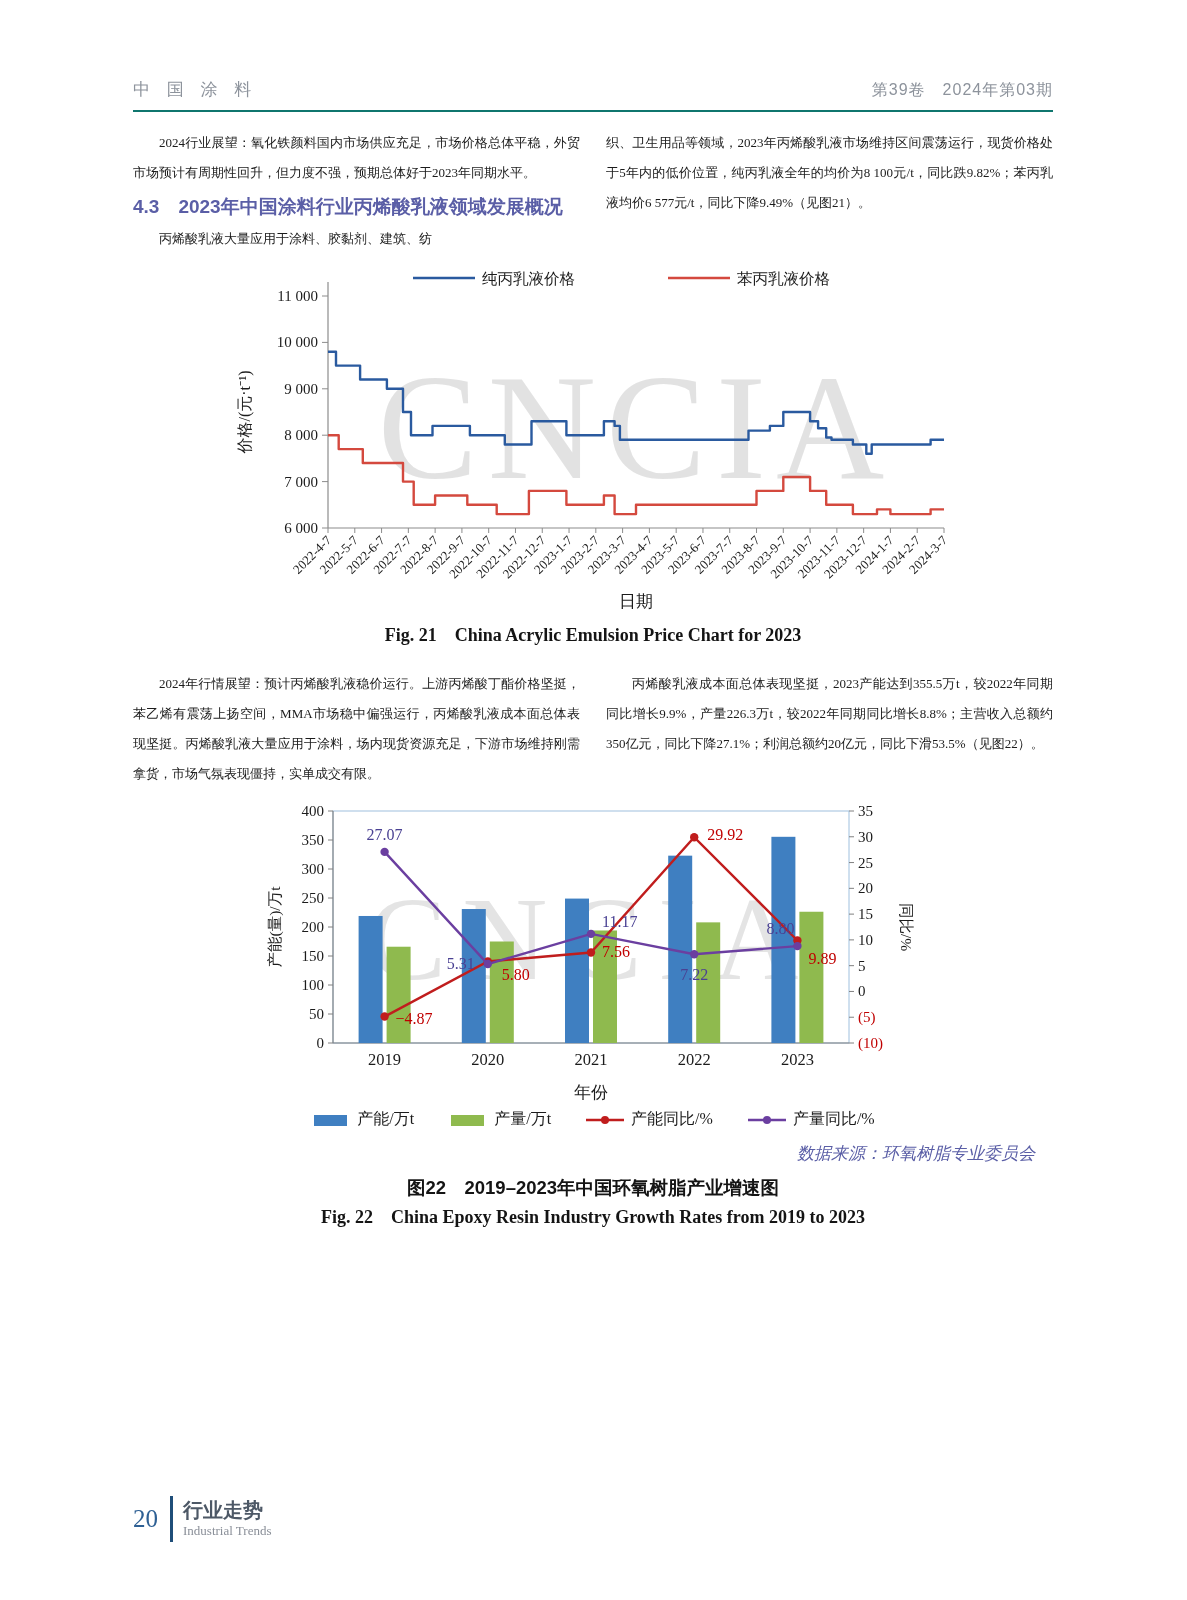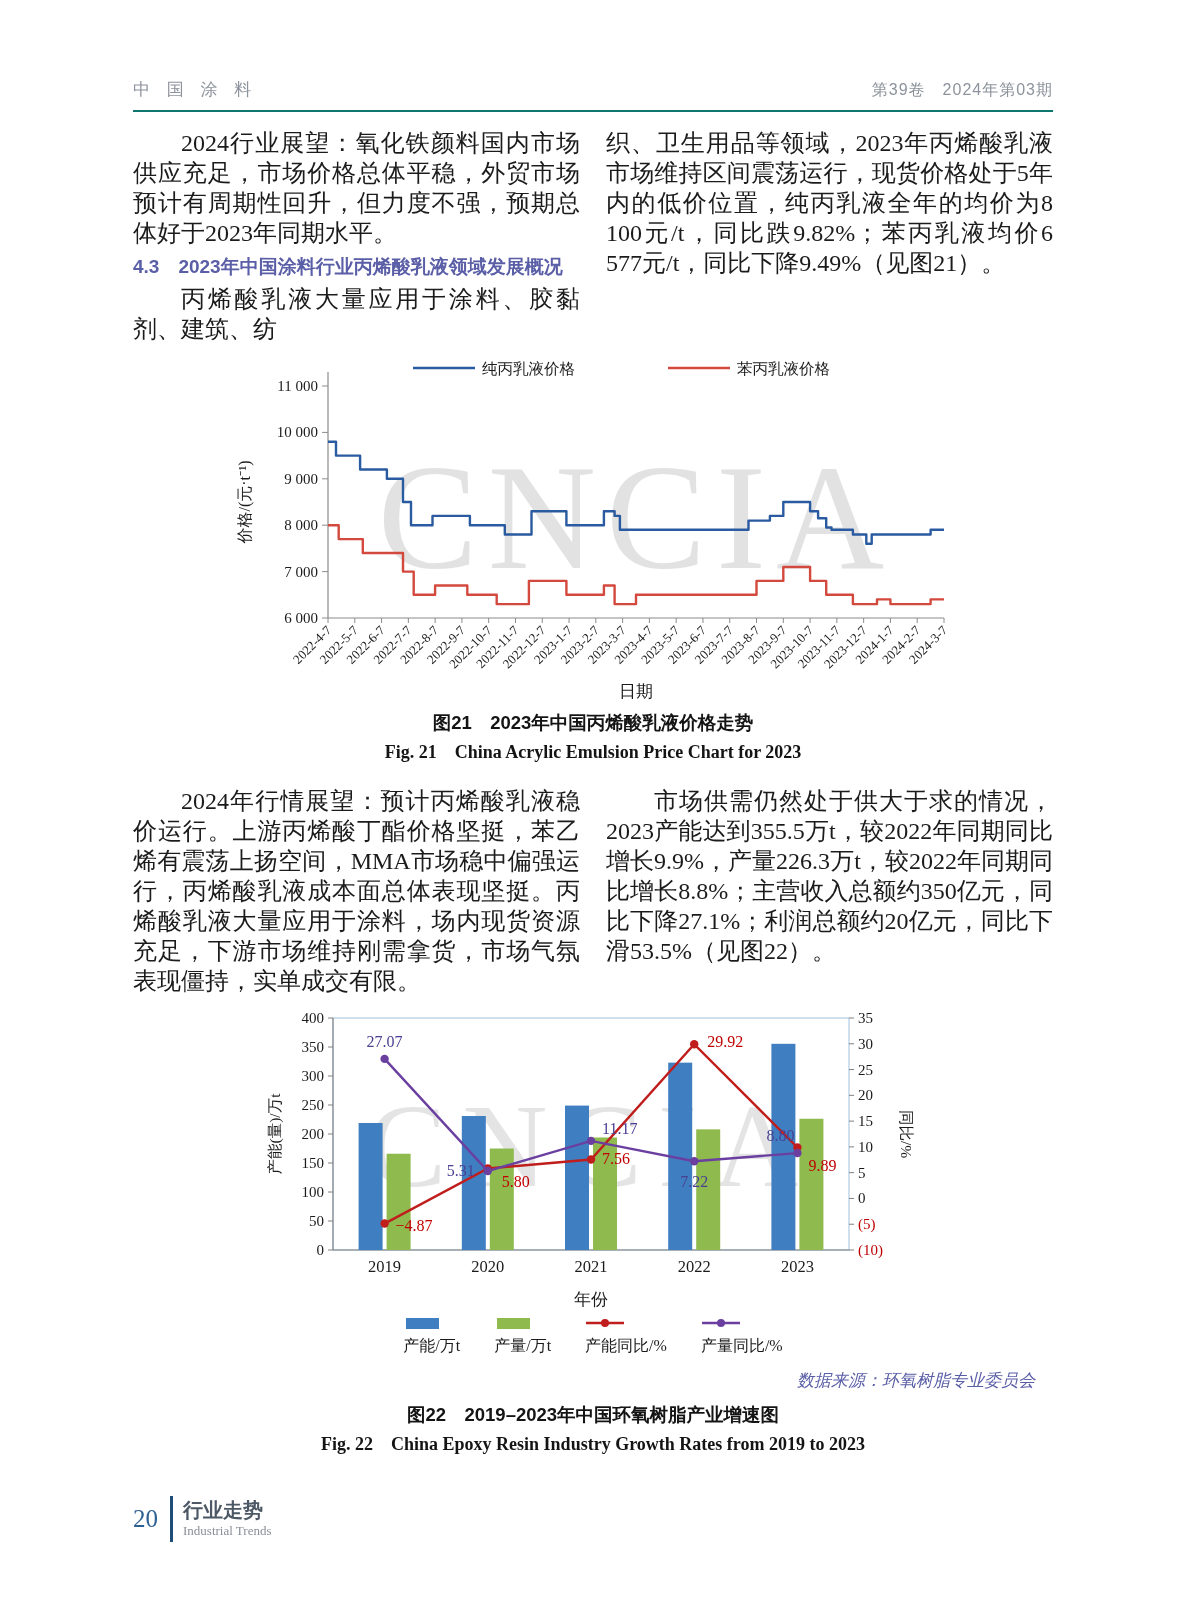--- a/index.html
+++ b/index.html
@@ -7,35 +7,35 @@
         padding:78px 134px 0 133px;overflow:hidden;background:#fff;
         font-family:"Liberation Serif",serif;color:#1b1b1b;}
   .page-header{display:flex;justify-content:space-between;align-items:flex-end;
         padding-bottom:9px;border-bottom:2px solid #0f766e;}
   .journal-name{font-family:"Liberation Sans",sans-serif;color:#8d939c;
         font-size:17px;letter-spacing:6px;}
   .issue-info{font-family:"Liberation Sans",sans-serif;color:#8d939c;
         font-size:16px;letter-spacing:1px;}
   .two-col{display:flex;gap:26px;margin-top:16px;}
   .col{flex:1;min-width:0;}
-  p{margin:0;font-size:24px;line-height:30px;text-align:justify;text-align-last:left;}
+  p{margin:0;font-size:13px;line-height:30px;text-align:justify;text-align-last:left;}
   p.indent{text-indent:2em;}
   .sec-heading{margin:3px 0 2px 0;font-family:"Liberation Sans",sans-serif;
         font-weight:bold;color:#5a5ea6;font-size:19px;line-height:31px;}
   figure{margin:0;text-align:center;}
   .fig21{margin-top:12px;margin-bottom:22px;}
   .fig22{margin-top:8px;margin-bottom:16px;}
   figcaption .cap-cn{font-family:"Liberation Sans",sans-serif;font-weight:bold;
         font-size:18.5px;margin-top:2px;color:#141414;}
   figcaption .cap-en{font-family:"Liberation Serif",serif;font-weight:bold;
         font-size:18px;margin-top:5px;color:#141414;}
   svg{font-family:"Liberation Serif",serif;}
   .legend22{display:flex;justify-content:center;gap:34px;align-items:center;
         font-size:16px;margin-top:0px;}
-  .legend22 .item{display:flex;gap:6px;flex-direction:column;}
+  .legend22 .item{display:flex;align-items:center;gap:6px;}
   .datasource{text-align:right;color:#5a5ea6;font-style:italic;font-size:17px;
         margin:12px 18px 10px 0;font-family:"Liberation Serif",serif;}
   .page-footer{position:absolute;left:133px;bottom:58px;display:flex;align-items:center;}
   .pageno{font-size:25px;color:#2e6094;margin-right:12px;font-family:"Liberation Serif",serif;}
   .footer-divider{width:3px;height:46px;background:#1f4e79;margin-right:10px;}
   .footer-col{display:flex;flex-direction:column;justify-content:center;}
   .col-cn{font-family:"Liberation Sans",sans-serif;font-weight:bold;font-size:20px;color:#4d5866;line-height:24px;}
   .col-en{font-size:13px;color:#8a8f98;line-height:18px;}
 </style>
 </head>
@@ -127,31 +127,30 @@
         <text x="22" y="146" font-size="16" text-anchor="middle" fill="#1b1b1b" transform="rotate(-90 22 146)">价格/(元·t⁻¹)</text>
         <text x="408" y="341" font-size="17" text-anchor="middle" fill="#1b1b1b">日期</text>
         <line x1="185" y1="12" x2="247" y2="12" stroke="#2a5a9f" stroke-width="2.6"></line>
         <text x="254" y="17.5" font-size="15.5" fill="#1b1b1b">纯丙乳液价格</text>
         <line x1="440" y1="12" x2="502" y2="12" stroke="#d4493e" stroke-width="2.6"></line>
         <text x="509" y="17.5" font-size="15.5" fill="#1b1b1b">苯丙乳液价格</text>
         <path d="M 100.0 85.7 H 108.0 V 99.6 H 132.1 V 113.5 H 158.9 V 122.8 H 175.0 V 146.0 H 183.0 V 169.2 H 204.5 V 159.9 H 241.9 V 169.2 H 276.8 V 178.5 H 303.5 V 155.3 H 338.4 V 169.2 H 375.9 V 155.3 H 386.6 V 159.9 H 391.9 V 173.8 H 520.5 V 164.6 H 541.9 V 159.9 H 555.3 V 146.0 H 582.1 V 155.3 H 590.1 V 162.2 H 598.2 V 171.5 H 603.5 V 173.8 H 624.9 V 178.5 H 638.3 V 187.8 H 643.7 V 178.5 H 702.6 V 173.8 H 716" fill="none" stroke="#2a5a9f" stroke-width="2.4" stroke-linejoin="round"></path>
         <path d="M 100.0 169.2 H 110.7 V 183.1 H 134.8 V 197.0 H 175.0 V 215.6 H 185.7 V 238.8 H 207.1 V 229.5 H 239.3 V 238.8 H 268.7 V 248.1 H 300.9 V 224.9 H 338.4 V 238.8 H 375.9 V 229.5 H 386.6 V 248.1 H 408.0 V 238.8 H 528.5 V 224.9 H 555.3 V 211.0 H 582.1 V 224.9 H 598.2 V 238.8 H 624.9 V 248.1 H 649.0 V 243.4 H 662.4 V 248.1 H 702.6 V 243.4 H 716" fill="none" stroke="#d4493e" stroke-width="2.4" stroke-linejoin="round"></path>
       </svg>
     <figcaption>
-      <div class="cap-cn">图21　2023年中国丙烯酸乳液价格走势</div>
       <div class="cap-en">Fig. 21　China Acrylic Emulsion Price Chart for 2023</div>
     </figcaption>
   </figure>
 
   <div class="two-col">
     <div class="col">
       <p class="indent">2024年行情展望：预计丙烯酸乳液稳价运行。上游丙烯酸丁酯价格坚挺，苯乙烯有震荡上扬空间，MMA市场稳中偏强运行，丙烯酸乳液成本面总体表现坚挺。丙烯酸乳液大量应用于涂料，场内现货资源充足，下游市场维持刚需拿货，市场气氛表现僵持，实单成交有限。</p>
     </div>
     <div class="col">
-      <p class="indent">市场供需仍然处于供大于求的情况，2023产能达到355.5万t，较2022年同期同比增长9.9%，产量226.3万t，较2022年同期同比增长8.8%；主营收入总额约350亿元，同比下降27.1%；利润总额约20亿元，同比下滑53.5%（见图22）。</p>
+      <p class="indent">丙烯酸乳液成本面总体表现坚挺，2023产能达到355.5万t，较2022年同期同比增长9.9%，产量226.3万t，较2022年同期同比增长8.8%；主营收入总额约350亿元，同比下降27.1%；利润总额约20亿元，同比下滑53.5%（见图22）。</p>
     </div>
   </div>
 
   <figure class="figure fig22">
     <svg id="fig22-svg" viewBox="0 0 660 308" width="660" height="308">
         <text x="328" y="182" text-anchor="middle" font-size="118" fill="#dedede" opacity="0.8" letter-spacing="16" font-family="&quot;Liberation Serif&quot;,serif">CNCIA</text>
         <rect x="70" y="14" width="516" height="232" fill="none" stroke="#9fc0de" stroke-width="1"></rect>
         <line x1="70" y1="14" x2="70" y2="246" stroke="#808080" stroke-width="1.1"></line>
         <line x1="70" y1="246" x2="586" y2="246" stroke="#808080" stroke-width="1.1"></line>
         <line x1="65" y1="246" x2="70" y2="246" stroke="#808080" stroke-width="1"></line>

